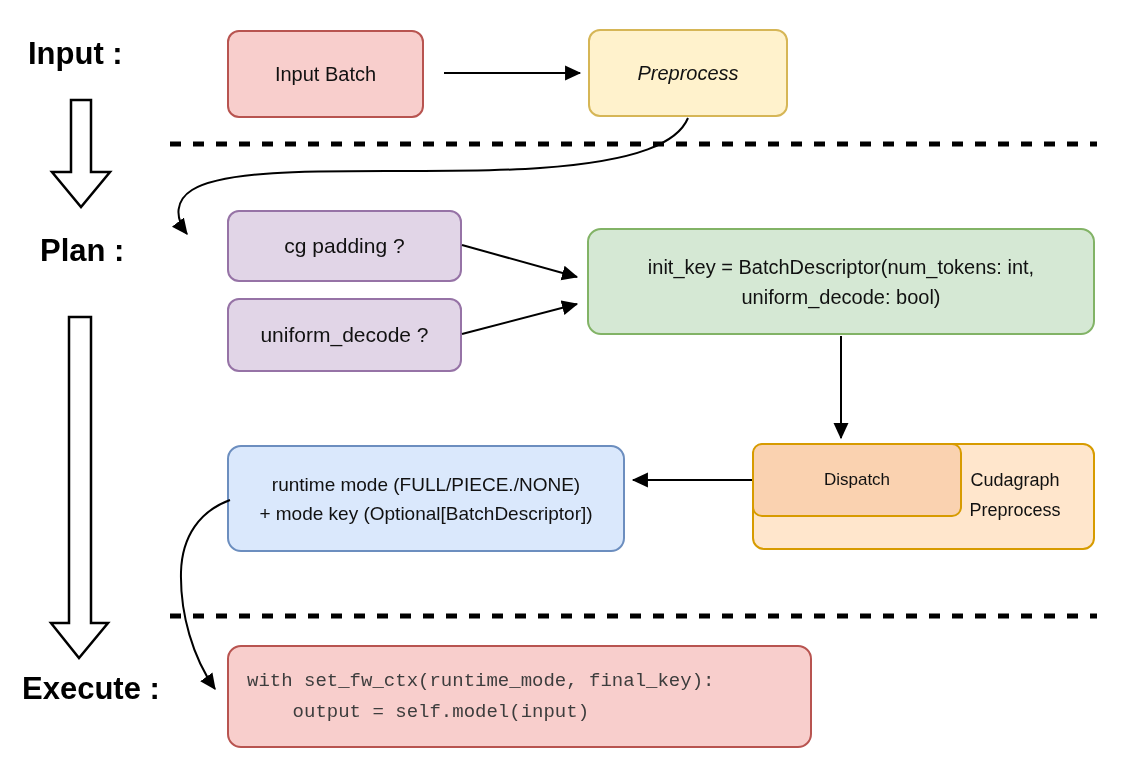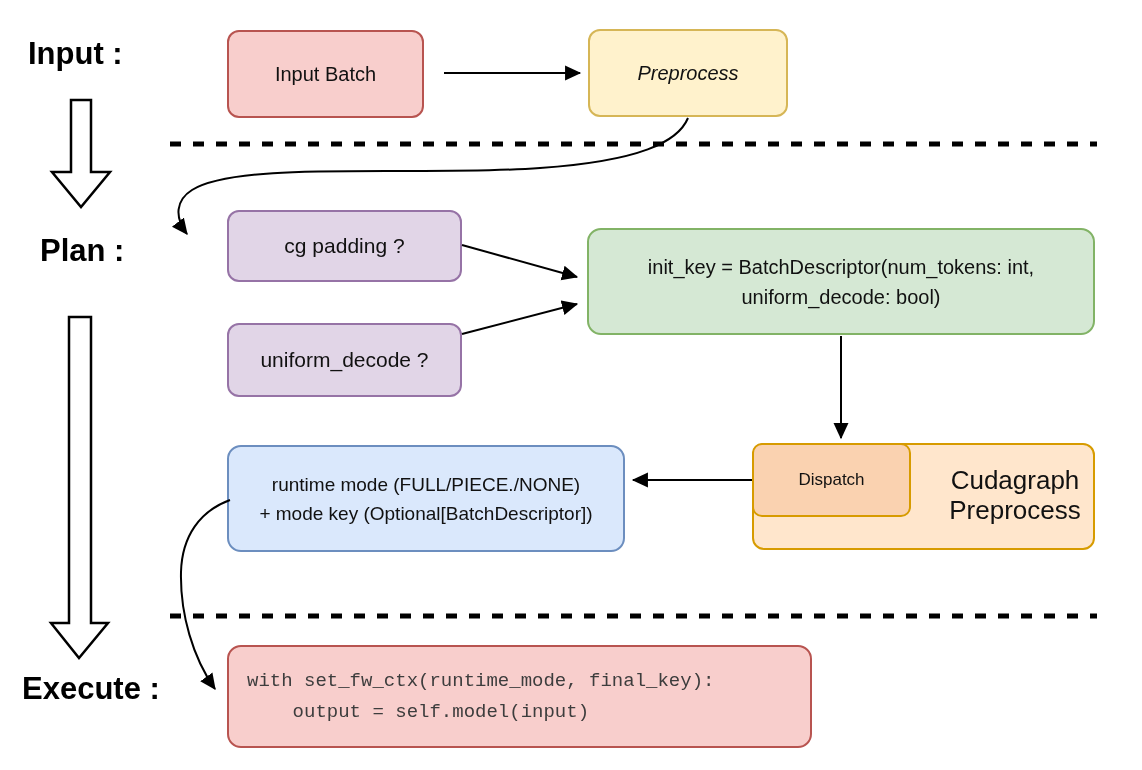--- a/index.html
+++ b/index.html
@@ -47,42 +47,41 @@
   }
   #node-cg-padding {
     left: 227px; top: 210px; width: 235px; height: 72px;
     background: #e1d5e7; border: 2px solid #9673a6; border-radius: 12px;
     font-size: 21px;
   }
   #node-uniform-decode {
     left: 227px; top: 298px; width: 235px; height: 74px;
     background: #e1d5e7; border: 2px solid #9673a6; border-radius: 12px;
     font-size: 21px;
-    margin-top: 25px;
   }
   #node-init-key {
     left: 587px; top: 228px; width: 508px; height: 107px;
     background: #d5e8d4; border: 2px solid #82b366; border-radius: 14px;
     font-size: 20px; line-height: 30px;
   }
   #node-dispatcher-outer {
     left: 752px; top: 443px; width: 343px; height: 107px;
     background: #ffe6cc; border: 2px solid #d79b00; border-radius: 12px;
     z-index: 1;
   }
   #node-dispatch-inner {
-    left: 752px; top: 443px; width: 159px; height: 74px;
+    left: 752px; top: 443px; width: 210px; height: 74px;
     background: #fad2b0; border: 2px solid #d79b00; border-radius: 10px;
     font-size: 17px; z-index: 2;
   }
   #dispatcher-label {
     position: absolute;
     left: 935px; top: 465px; width: 160px;
     text-align: center;
-    font-size: 26px; line-height: 30px; color: #111111;
+    font-size: 18px; line-height: 30px; color: #111111;
     z-index: 2;
   }
   #node-runtime-mode {
     left: 227px; top: 445px; width: 398px; height: 107px;
     background: #dae8fc; border: 2px solid #6c8ebf; border-radius: 14px;
     font-size: 19px; line-height: 29px;
   }
   #node-execute-code {
     left: 227px; top: 645px; width: 585px; height: 103px;
     background: #f8cecc; border: 2px solid #b85450; border-radius: 14px;

